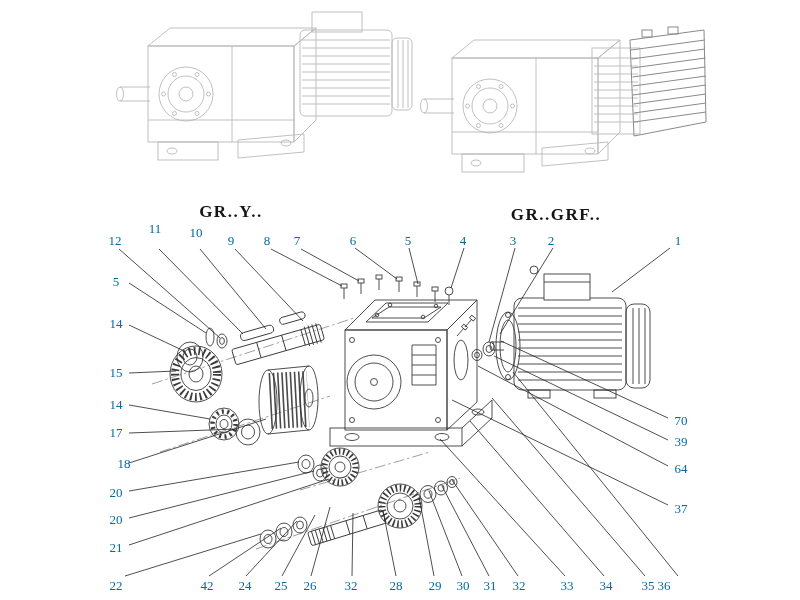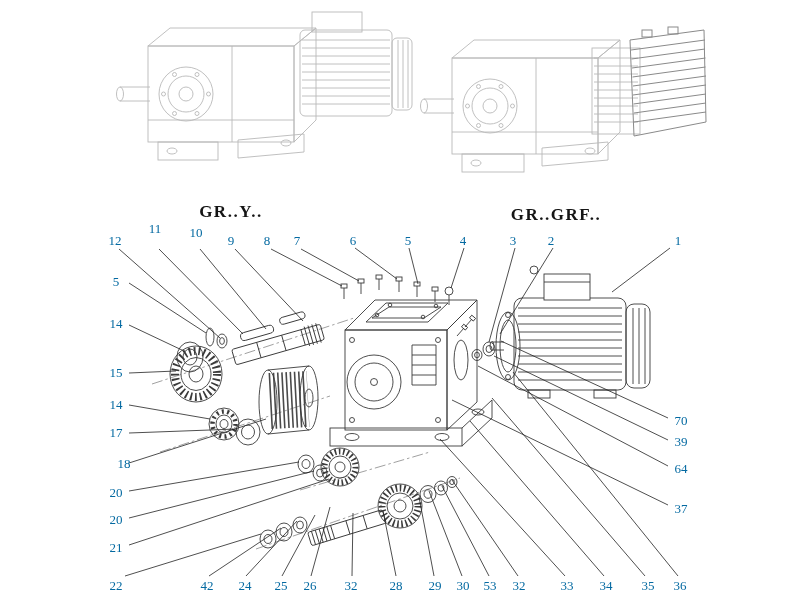--- a/index.html
+++ b/index.html
@@ -307,24 +307,24 @@
   <span class="co" style="left:116px;top:547px">21</span>
   <span class="co" style="left:116px;top:585px">22</span>
   <span class="co" style="left:207px;top:585px">42</span>
   <span class="co" style="left:245px;top:585px">24</span>
   <span class="co" style="left:281px;top:585px">25</span>
   <span class="co" style="left:310px;top:585px">26</span>
   <span class="co" style="left:351px;top:585px">32</span>
   <span class="co" style="left:396px;top:585px">28</span>
   <span class="co" style="left:435px;top:585px">29</span>
   <span class="co" style="left:463px;top:585px">30</span>
-  <span class="co" style="left:490px;top:585px">53</span>
+  <span class="co" style="left:490px;top:585px">31</span>
   <span class="co" style="left:519px;top:585px">32</span>
   <span class="co" style="left:567px;top:585px">33</span>
   <span class="co" style="left:606px;top:585px">34</span>
   <span class="co" style="left:648px;top:585px">35</span>
-  <span class="co" style="left:680px;top:585px">36</span>
+  <span class="co" style="left:664px;top:585px">36</span>
   <span class="co" style="left:681px;top:508px">37</span>
   <span class="co" style="left:681px;top:468px">64</span>
   <span class="co" style="left:681px;top:441px">39</span>
   <span class="co" style="left:681px;top:420px">70</span>
 
 </div>
 
 </body></html>

